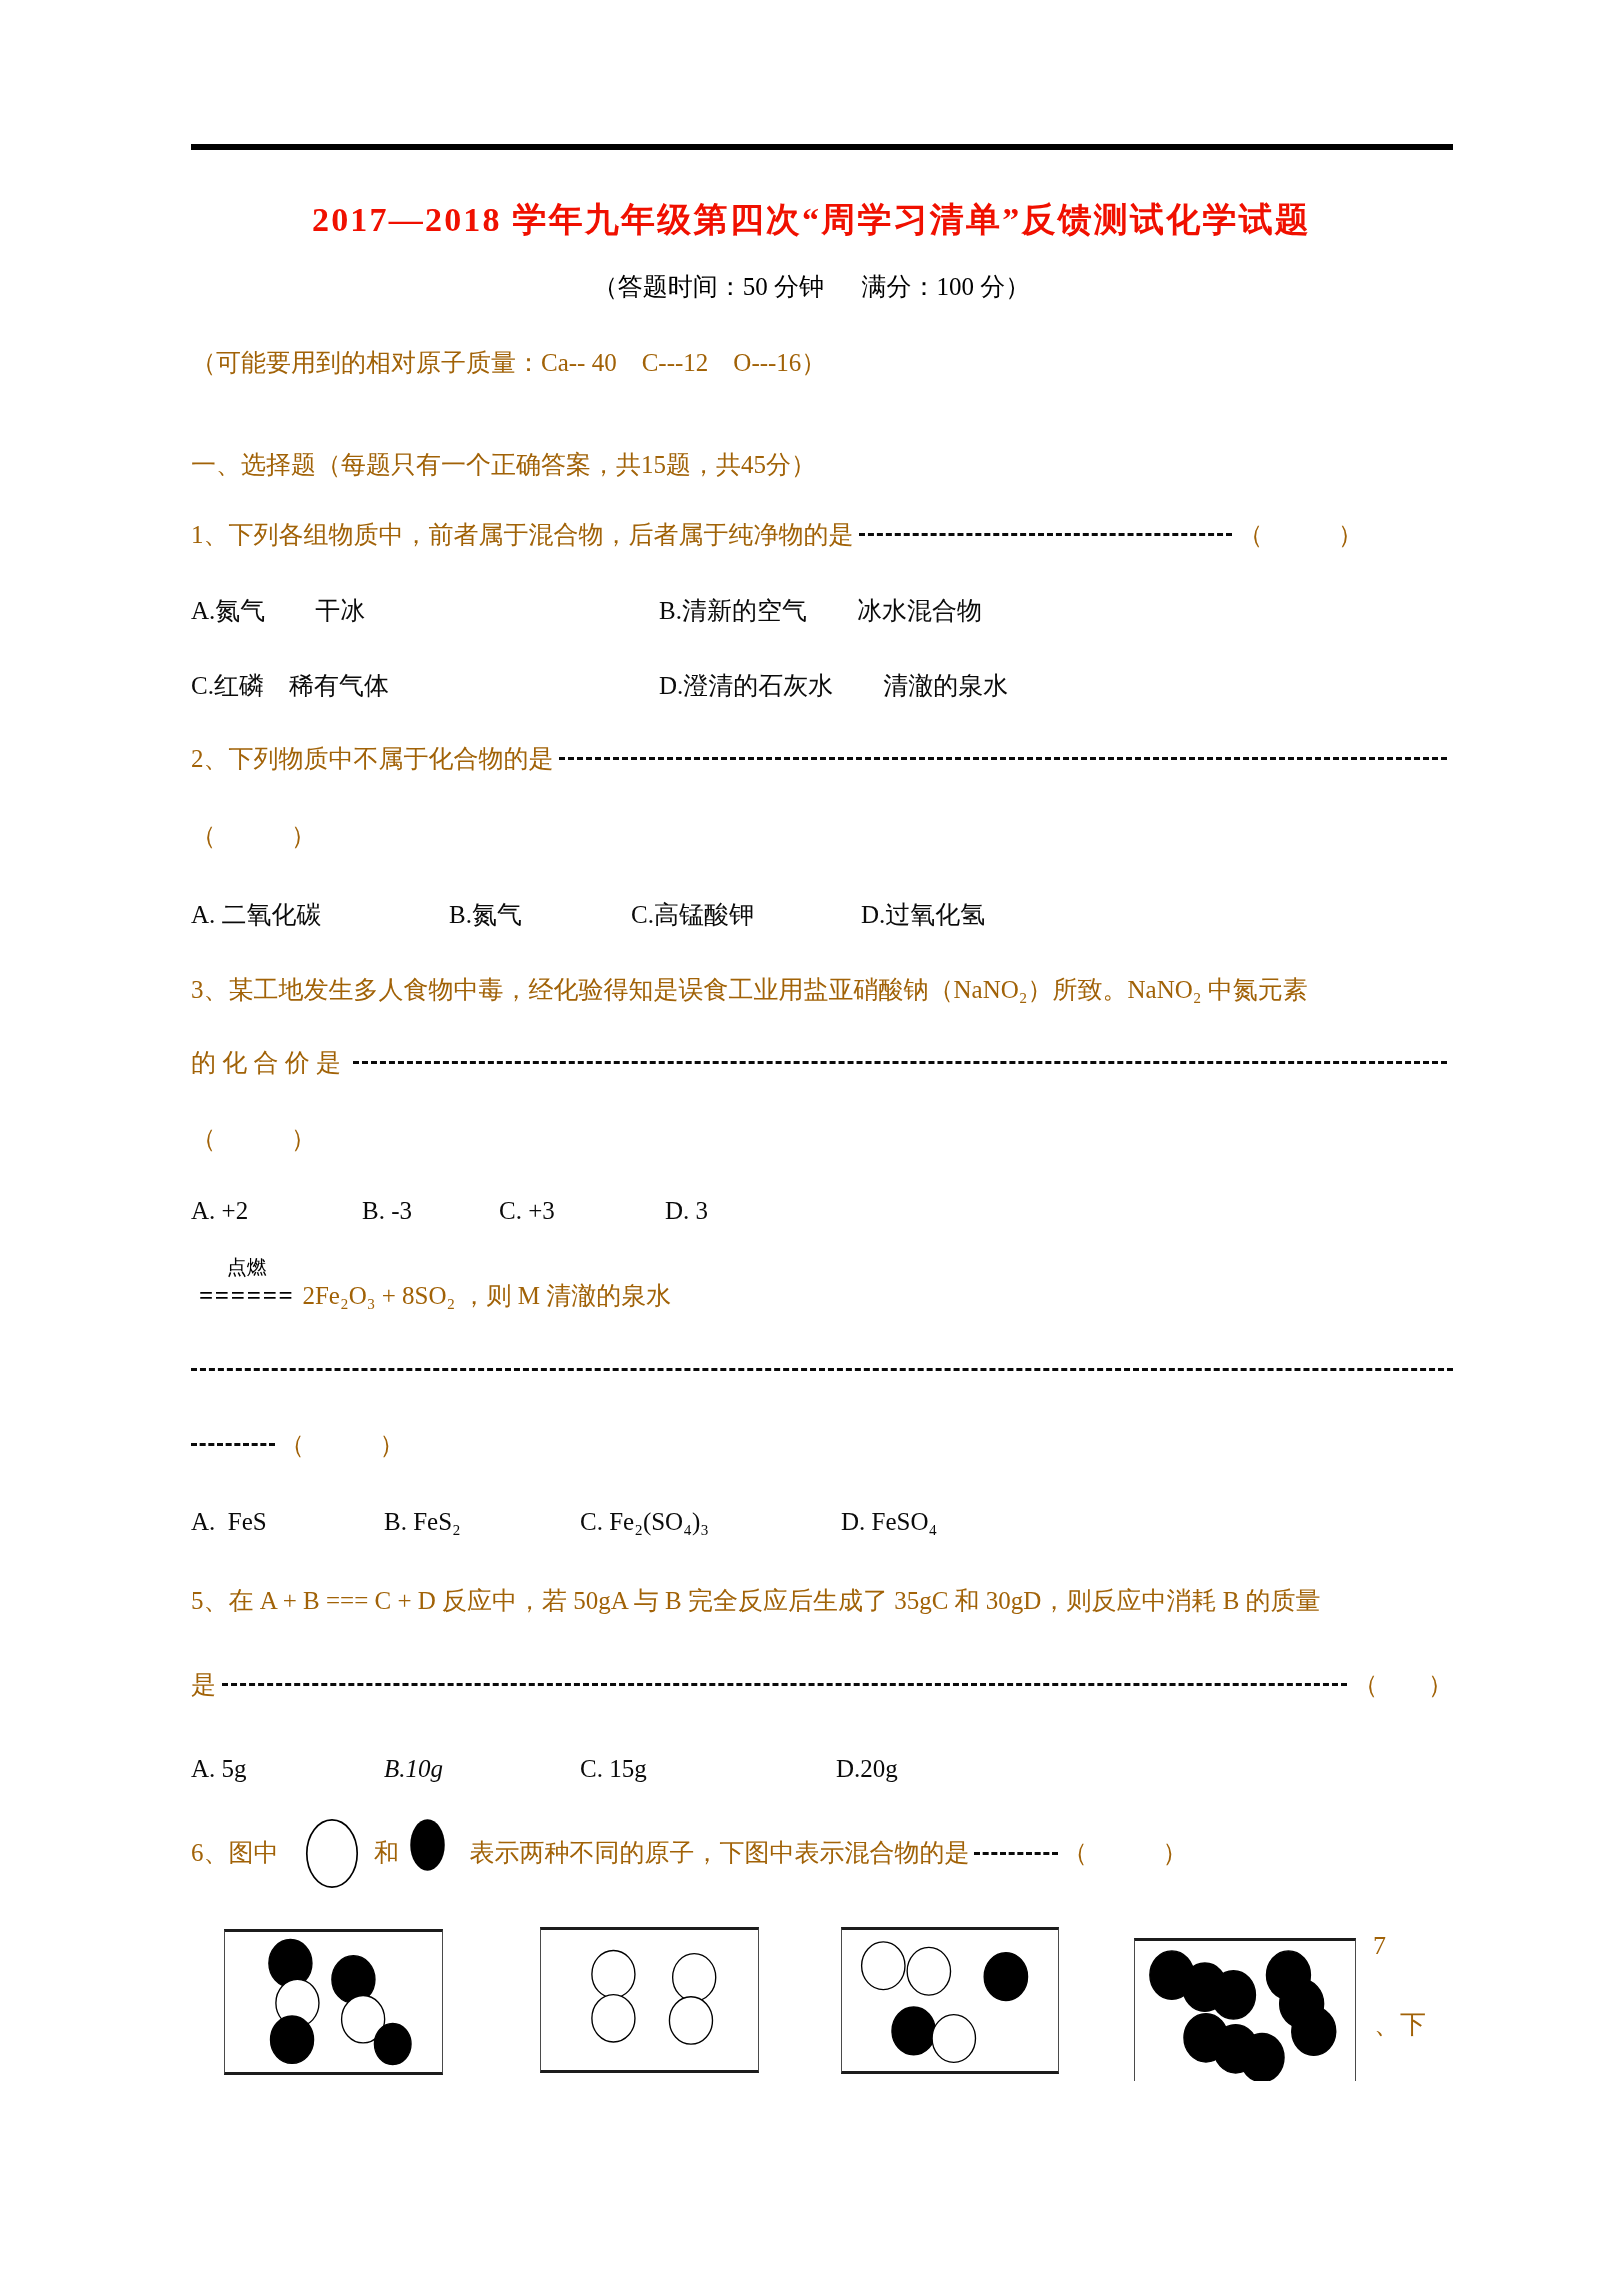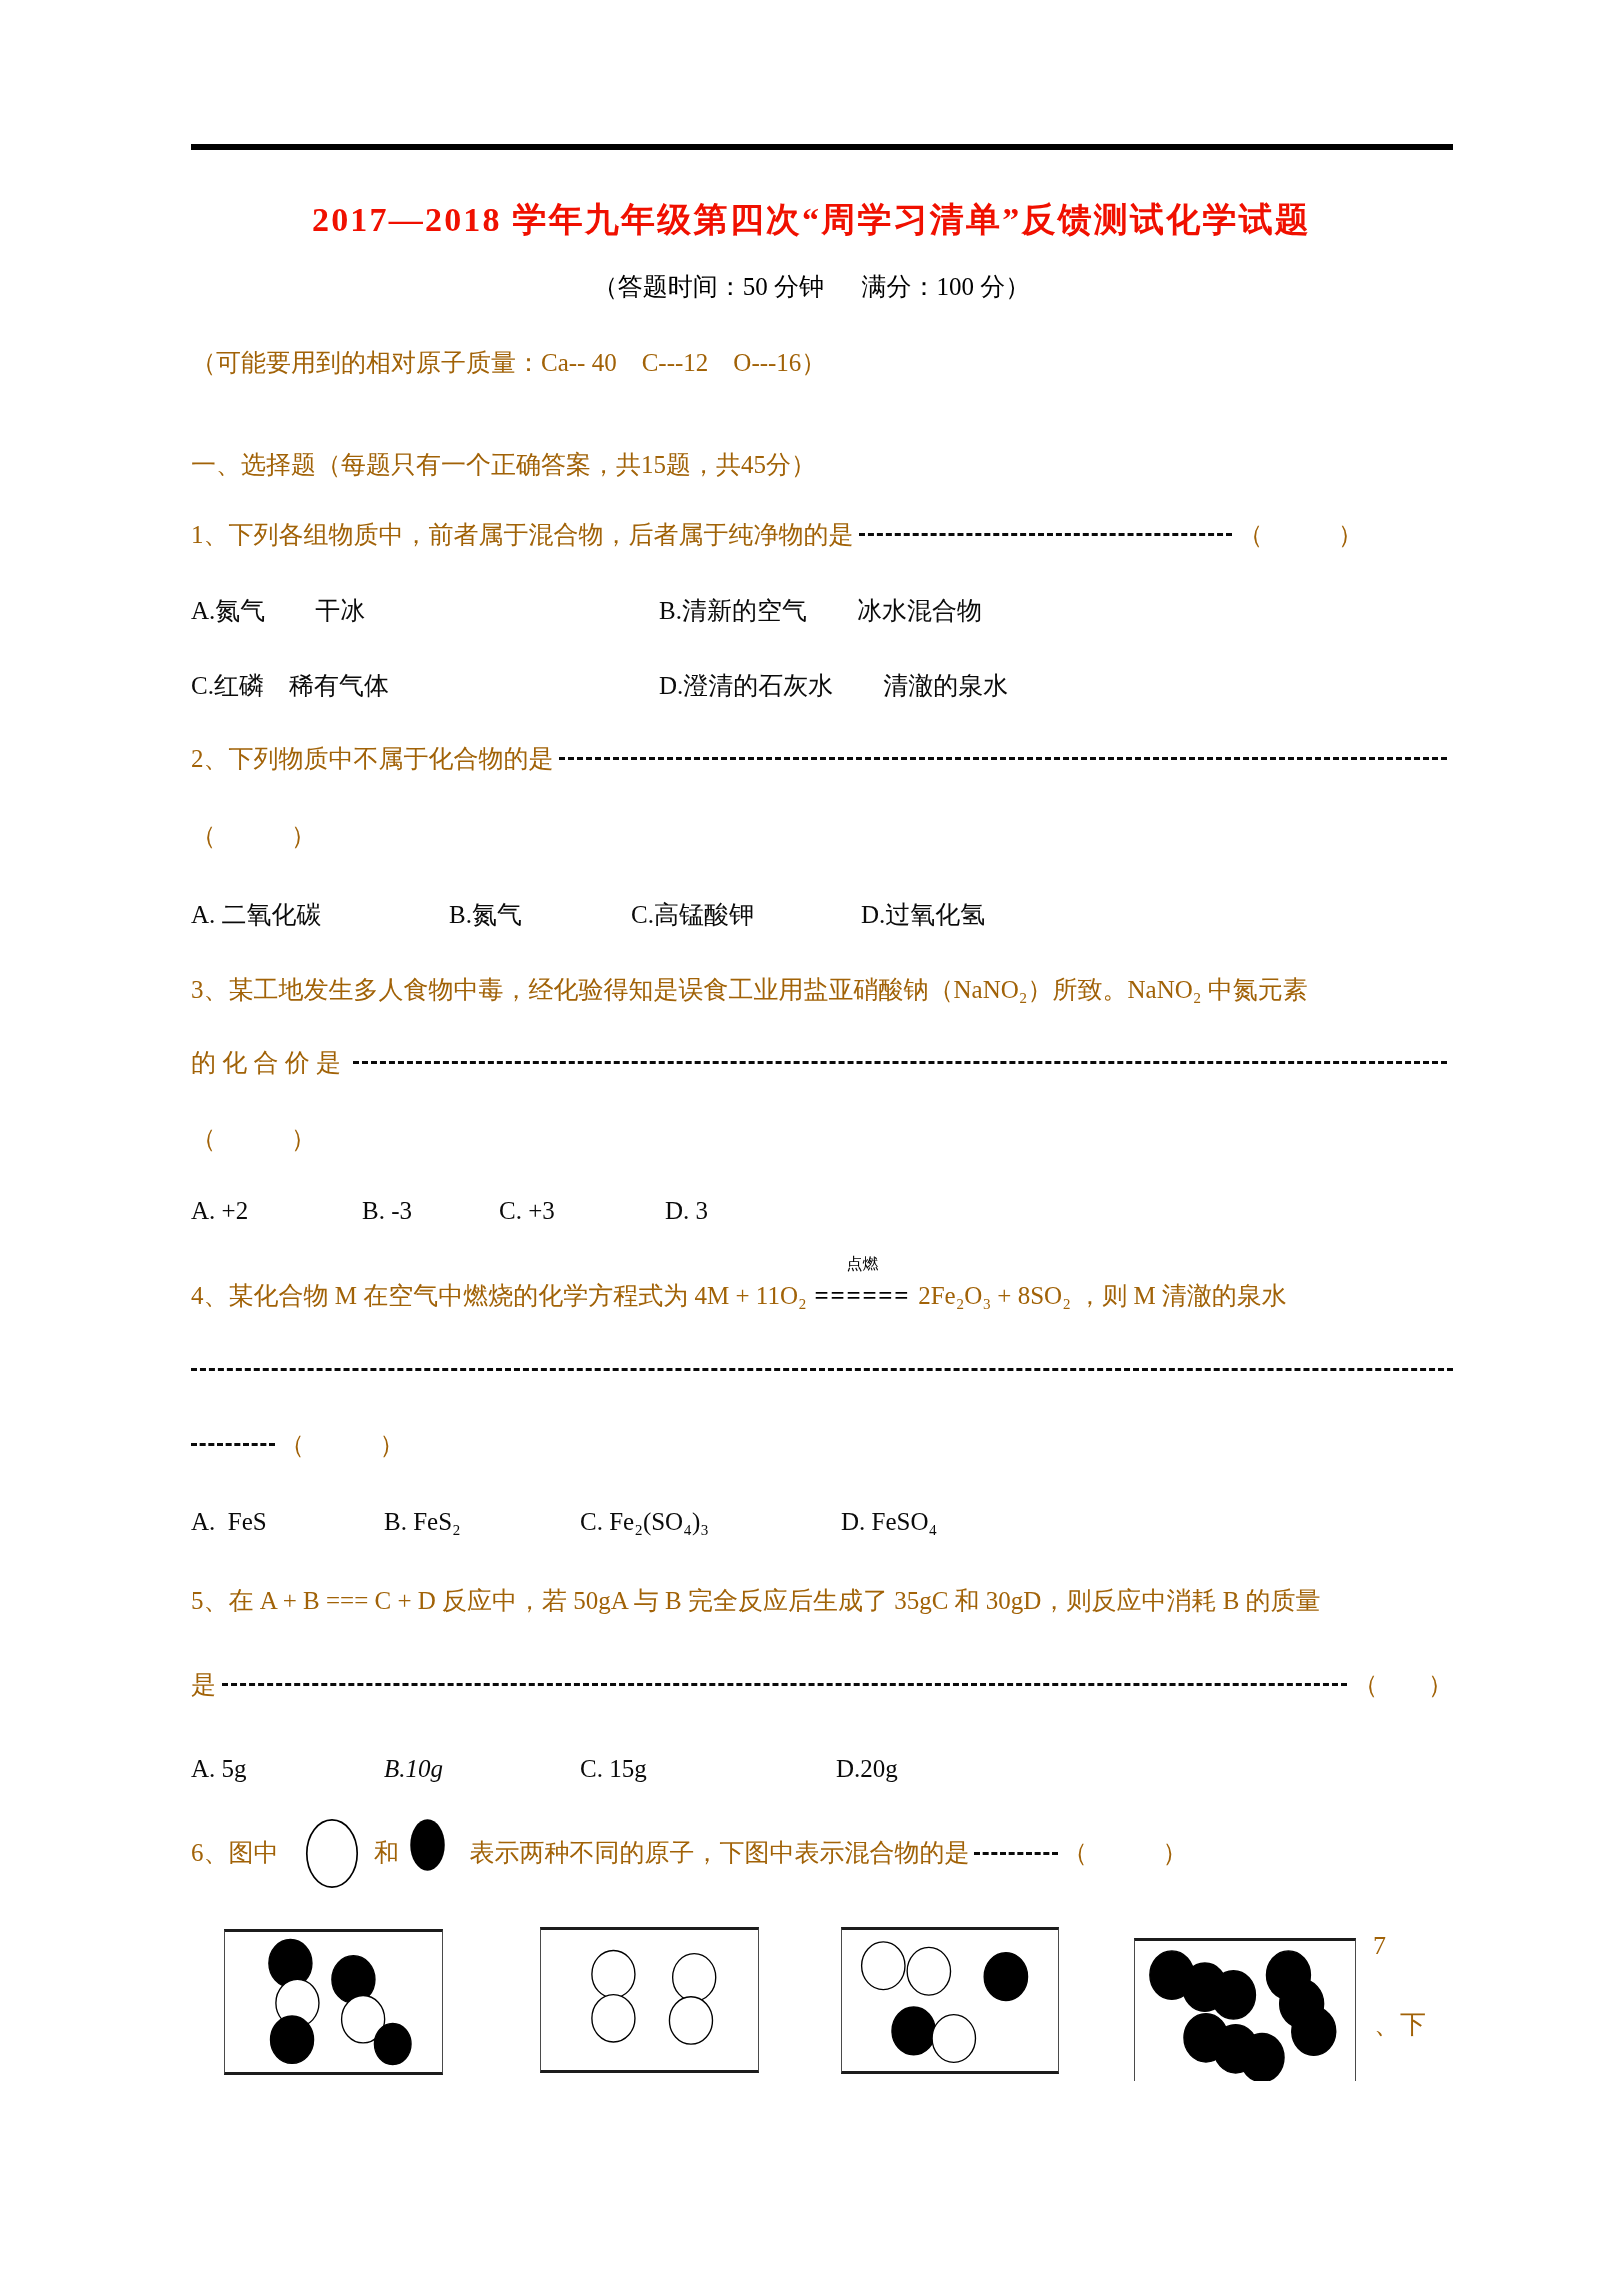--- a/index.html
+++ b/index.html
@@ -21,21 +21,21 @@
   .dashes{flex:1 1 auto;border-top:3.4px dashed #0b0b0b;margin:0 5.6px;height:0;}
   .dashes-short{flex:0 0 auto;width:84px;border-top:3.4px dashed #0b0b0b;margin:0 4.5px;height:0;}
   .top-rule{position:absolute;left:191px;top:144px;width:1262px;height:5.6px;background:#000;}
   .page-title{
     position:absolute;left:0;top:197px;width:100%;
     text-align:center;font-weight:bold;font-size:34px;letter-spacing:2.2px;
     white-space:pre;
   }
   .subtitle{position:absolute;left:0;top:270px;width:100%;text-align:center;font-size:25px;white-space:pre;}
   .eq-stack{position:relative;display:inline-block;margin:0 7.9px;}
-  .ignite{position:absolute;left:50%;transform:translateX(-50%);top:-28px;font-size:16px;white-space:pre;}
+  .ignite{position:absolute;left:50%;transform:translateX(-50%);top:-28px;font-size:20px;white-space:pre;}
   .equals{font-size:25px;font-weight:bold;letter-spacing:1.7px;white-space:pre;}
   .mol-box{
     position:absolute;background:#fff;
     border-left:1.1px solid #4a4a4a;border-right:1.1px solid #4a4a4a;
     border-top:3.9px solid #1c1c1c;border-bottom:3.9px solid #1c1c1c;
     box-sizing:border-box;
   }
   .mol-box svg{display:block;width:100%;height:100%;}
   .box-label{position:absolute;font-size:27px;white-space:pre;}
   .legend-icon{display:inline-block;vertical-align:middle;}
@@ -86,21 +86,20 @@
   </div>
   <div class="abs t" style="left:191px;top:1123px;">（　　　）</div>
   <div class="line" style="top:1197px;padding-left:36px;">
     <span style="left:191px;">A. +2</span>
     <span style="left:362px;">B. -3</span>
     <span style="left:499px;">C. +3</span>
     <span style="left:665px;">D. 3</span>
   </div>
 
   <div class="row" style="left:191px;top:1280px;width:1346px;">
-    <span class="t">4、某化合物 M 在空气中燃烧的化学方程式为 4M + 11O₂</span>
     <span class="eq-stack">
       <span class="ignite">点燃</span>
       <span class="equals">======</span>
     </span>
     <span class="t">2Fe₂O₃ + 8SO₂ ，则 M 清澈的泉水</span>
   </div>
   <div class="row" style="left:191px;top:1368px;width:1262px;">
     <div class="dashes" style="margin:0;"></div>
   </div>
   <div class="row" style="left:191px;top:1429px;width:337px;">

